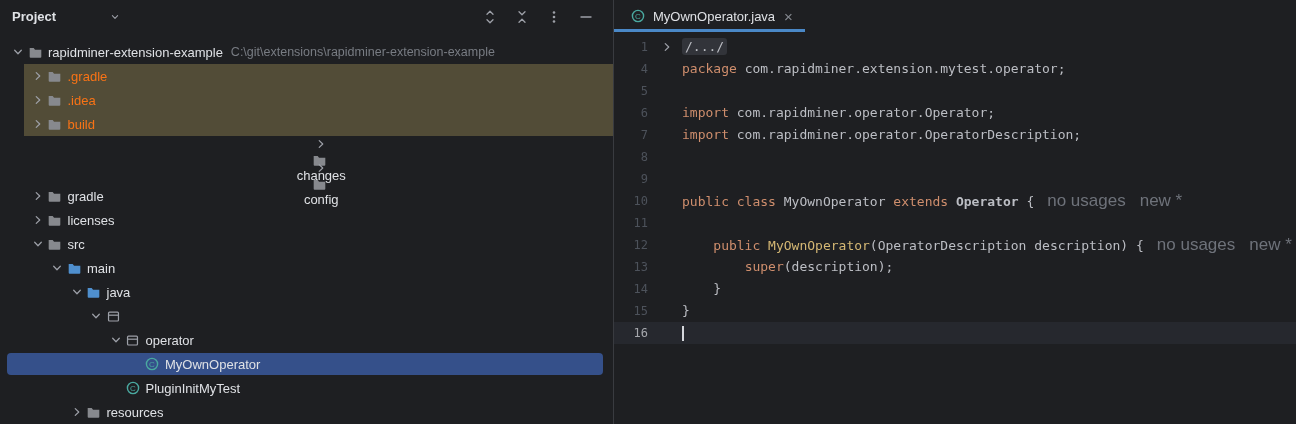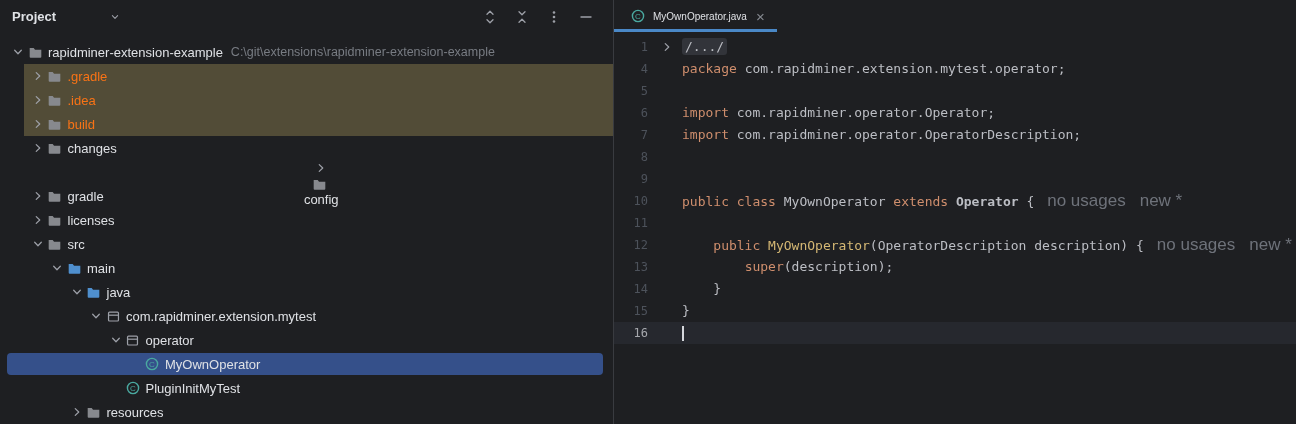--- a/index.html
+++ b/index.html
@@ -26,21 +26,21 @@
   .ticon { width:16px; height:16px; flex:none; margin:0 5px 0 1px; display:flex; align-items:center; justify-content:center; }
   .label { color:#dfe1e5; }
   .path { margin-left:8px; font-size:12.5px; color:#787c83; }
 
   
   .editor { flex:1; display:flex; flex-direction:column; background:#1e1f22; min-width:0; }
   .tabbar { height:32px; flex:none; display:flex; align-items:stretch; }
   .tab { display:flex; align-items:center; padding:0 12px 0 16px; position:relative; cursor:default; }
   .tab::after { content:""; position:absolute; left:0; right:0; bottom:0; height:3px; background:#4a88c7; }
   .tab-icon { width:16px; height:16px; display:flex; align-items:center; justify-content:center; margin-right:7px; }
-  .tab-label { color:#dfe1e5; font-size:10px; }
+  .tab-label { color:#dfe1e5; font-size:13px; }
   .tab-close { margin-left:9px; color:#868a91; font-size:15px; line-height:1; cursor:default; }
 
   .editor-body { flex:1; padding-top:4px; font-family:"DejaVu Sans Mono", monospace; overflow:hidden; }
   .eline { display:flex; height:22px; line-height:22px; }
   .eline.caret-line { background:#26282e; }
   .num { width:34px; flex:none; text-align:right; color:#4d525b; font-size:12px; }
   .caret-line .num { color:#a6a8ad; }
   .fold { width:34px; flex:none; display:flex; align-items:center; justify-content:flex-end; padding-right:8px; }
   .code { flex:1; font-size:13px; white-space:pre; color:#bcbec4; }
   .seg-plain { color:#bcbec4; }
@@ -138,21 +138,21 @@
               <path d="M6 4.2 10 8l-4 3.8" fill="none" stroke="#9da0a8" stroke-width="1.4" stroke-linecap="round" stroke-linejoin="round"></path>
             </svg>
           </span>
           <span class="ticon">
             <svg width="15" height="15" viewBox="0 0 16 16">
               <path d="M1.8 3.1h4.3l1.4 1.9h6.7v7.6a1 1 0 0 1-1 1H2.8a1 1 0 0 1-1-1V3.1z" fill="#87898e"></path>
             </svg>
           </span>
           <span class="label">build</span>
         </div>
-        <div class="row" style="padding-left: 29.5px;">
+        <div class="row" style="padding-left: 29.5px; flex-direction: column;">
           <span class="chev">
             <svg width="14" height="14" viewBox="0 0 16 16">
               <path d="M6 4.2 10 8l-4 3.8" fill="none" stroke="#9da0a8" stroke-width="1.4" stroke-linecap="round" stroke-linejoin="round"></path>
             </svg>
           </span>
           <span class="ticon">
             <svg width="15" height="15" viewBox="0 0 16 16">
               <path d="M1.8 3.1h4.3l1.4 1.9h6.7v7.6a1 1 0 0 1-1 1H2.8a1 1 0 0 1-1-1V3.1z" fill="#87898e"></path>
             </svg>
           </span>
@@ -241,21 +241,20 @@
             <svg width="14" height="14" viewBox="0 0 16 16">
               <path d="M4.2 6 8 10l3.8-4" fill="none" stroke="#9da0a8" stroke-width="1.4" stroke-linecap="round" stroke-linejoin="round"></path>
             </svg>
           </span>
           <span class="ticon">
             <svg width="15" height="15" viewBox="0 0 16 16">
               <rect x="2.7" y="3.4" width="10.6" height="9.4" rx="1" fill="none" stroke="#9da0a8" stroke-width="1.3"></rect>
               <path d="M2.7 6.6h10.6" stroke="#9da0a8" stroke-width="1.3"></path>
             </svg>
           </span>
-          <span class="label">com.rapidminer.extension.mytest</span>
         </div>
         <div class="row" style="padding-left: 107.5px;">
           <span class="chev">
             <svg width="14" height="14" viewBox="0 0 16 16">
               <path d="M4.2 6 8 10l3.8-4" fill="none" stroke="#9da0a8" stroke-width="1.4" stroke-linecap="round" stroke-linejoin="round"></path>
             </svg>
           </span>
           <span class="ticon">
             <svg width="15" height="15" viewBox="0 0 16 16">
               <rect x="2.7" y="3.4" width="10.6" height="9.4" rx="1" fill="none" stroke="#9da0a8" stroke-width="1.3"></rect>

